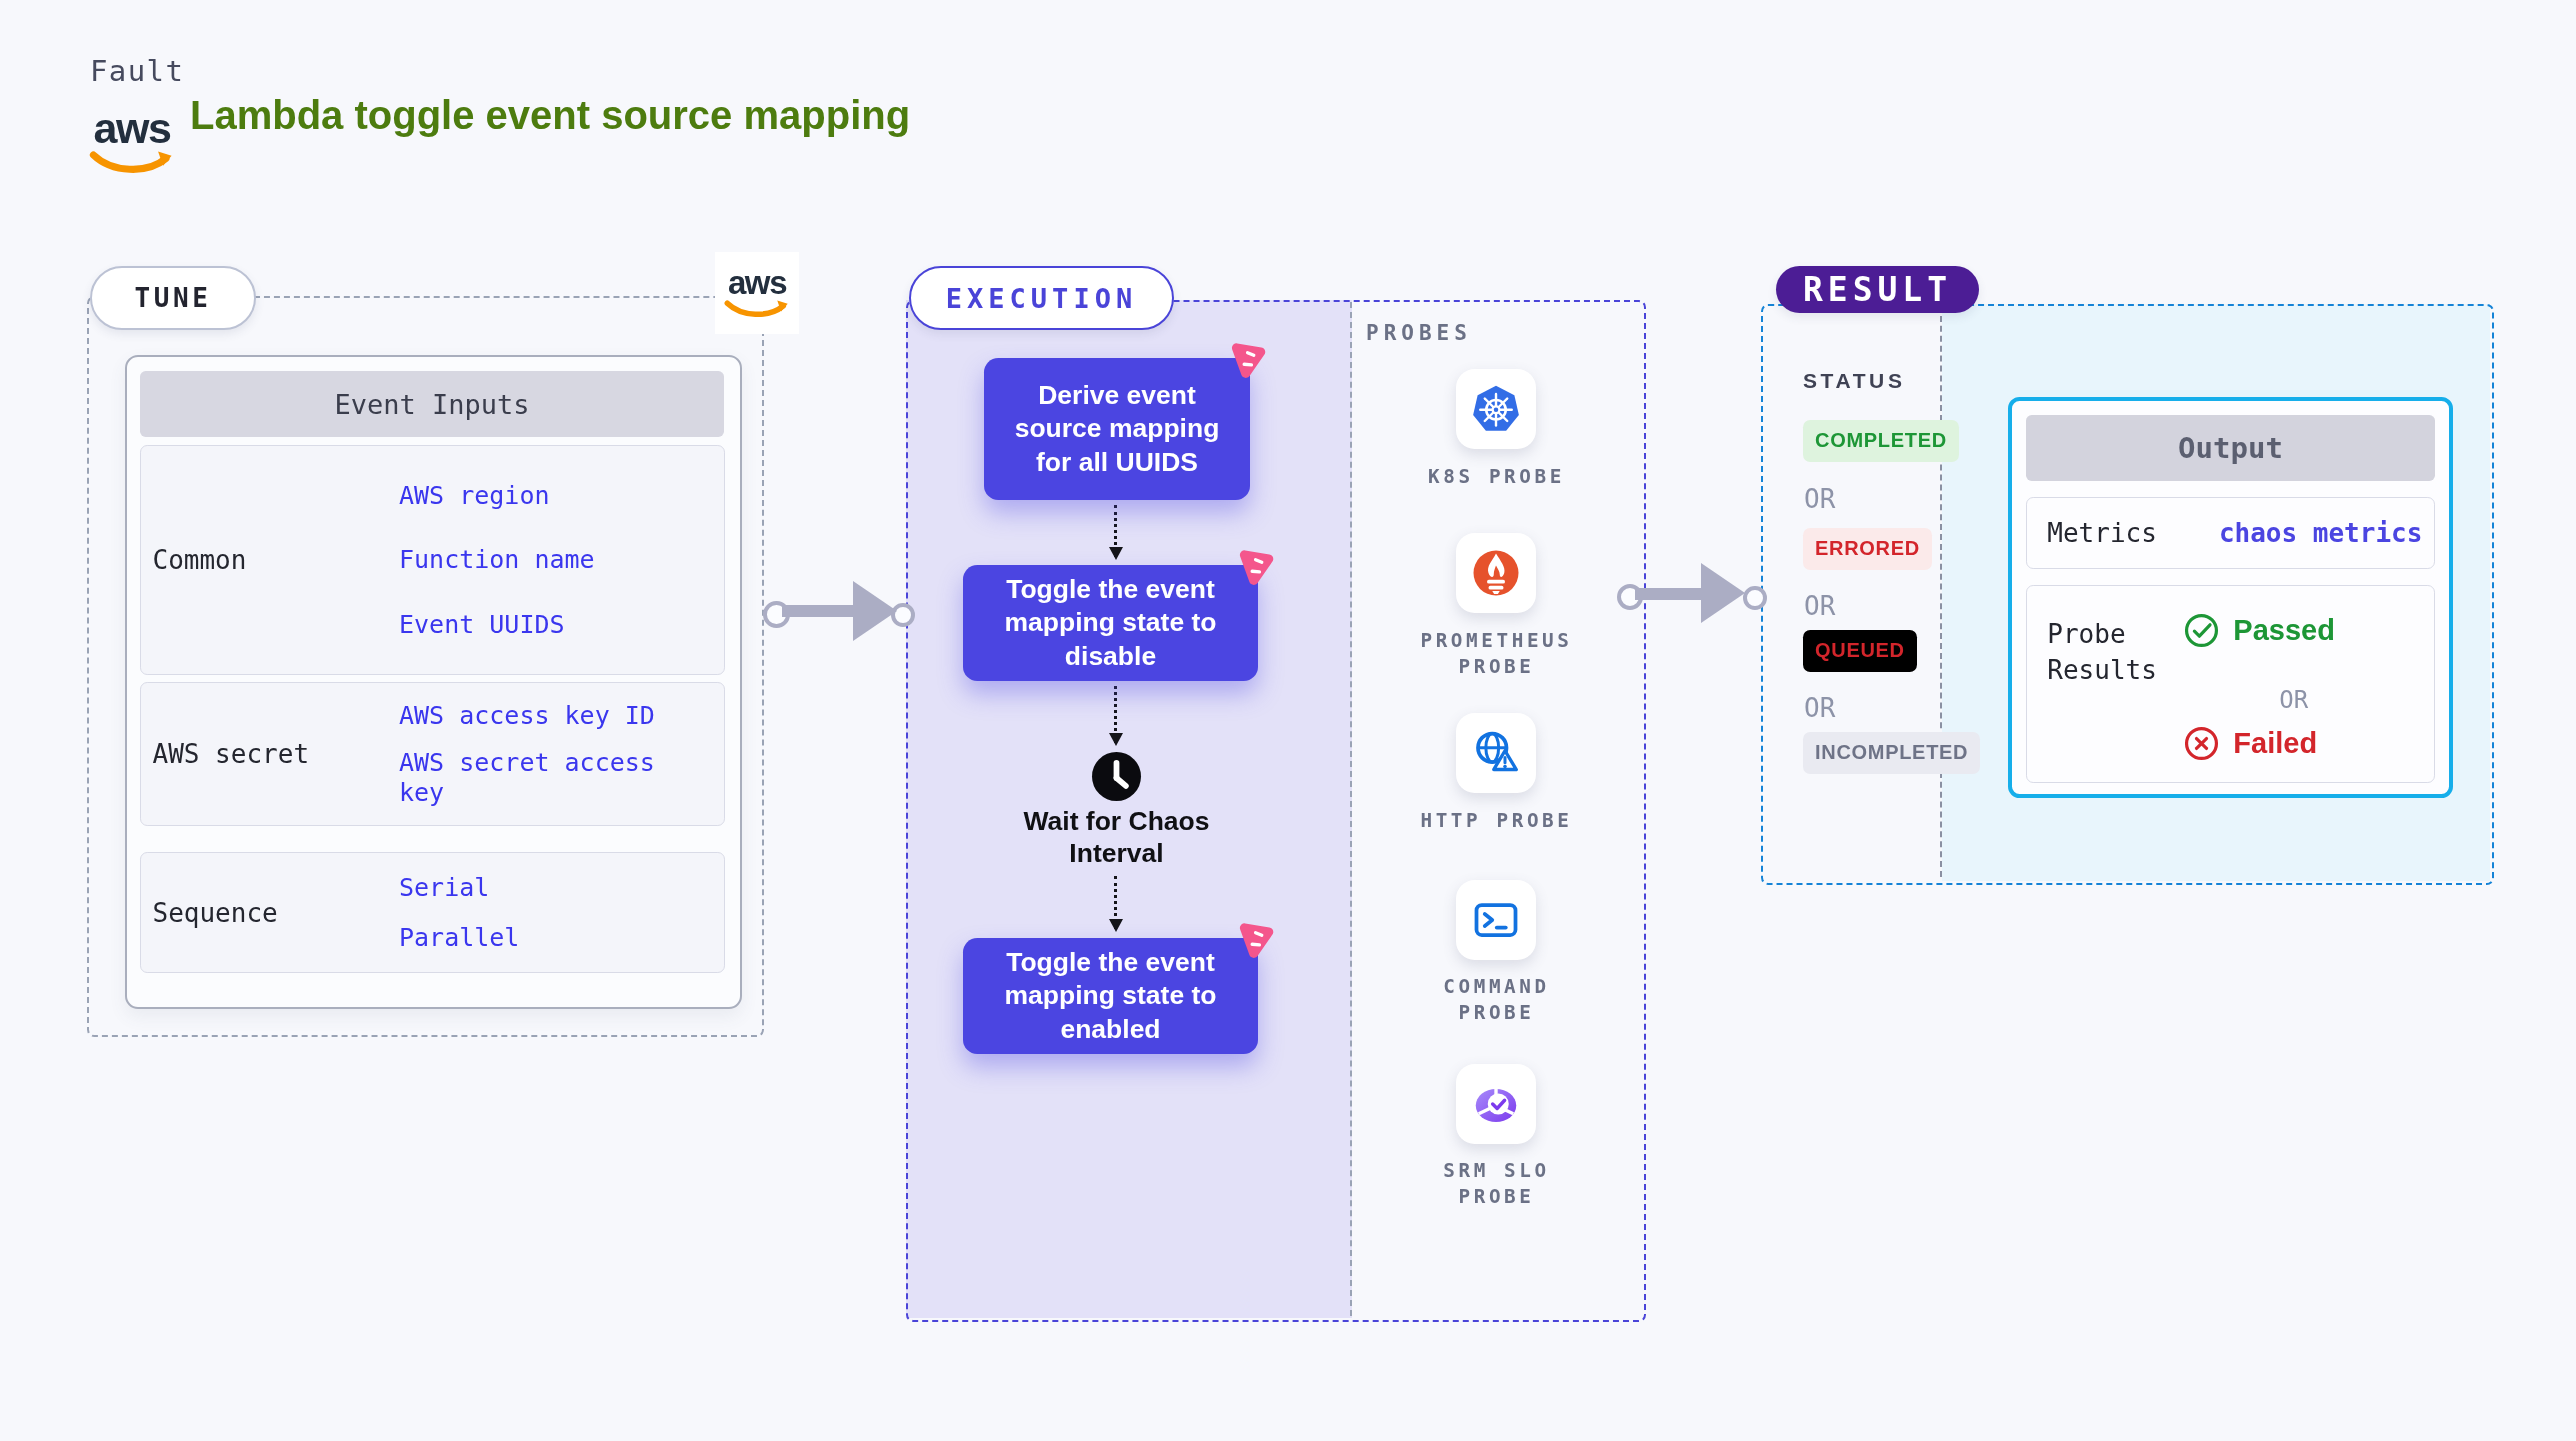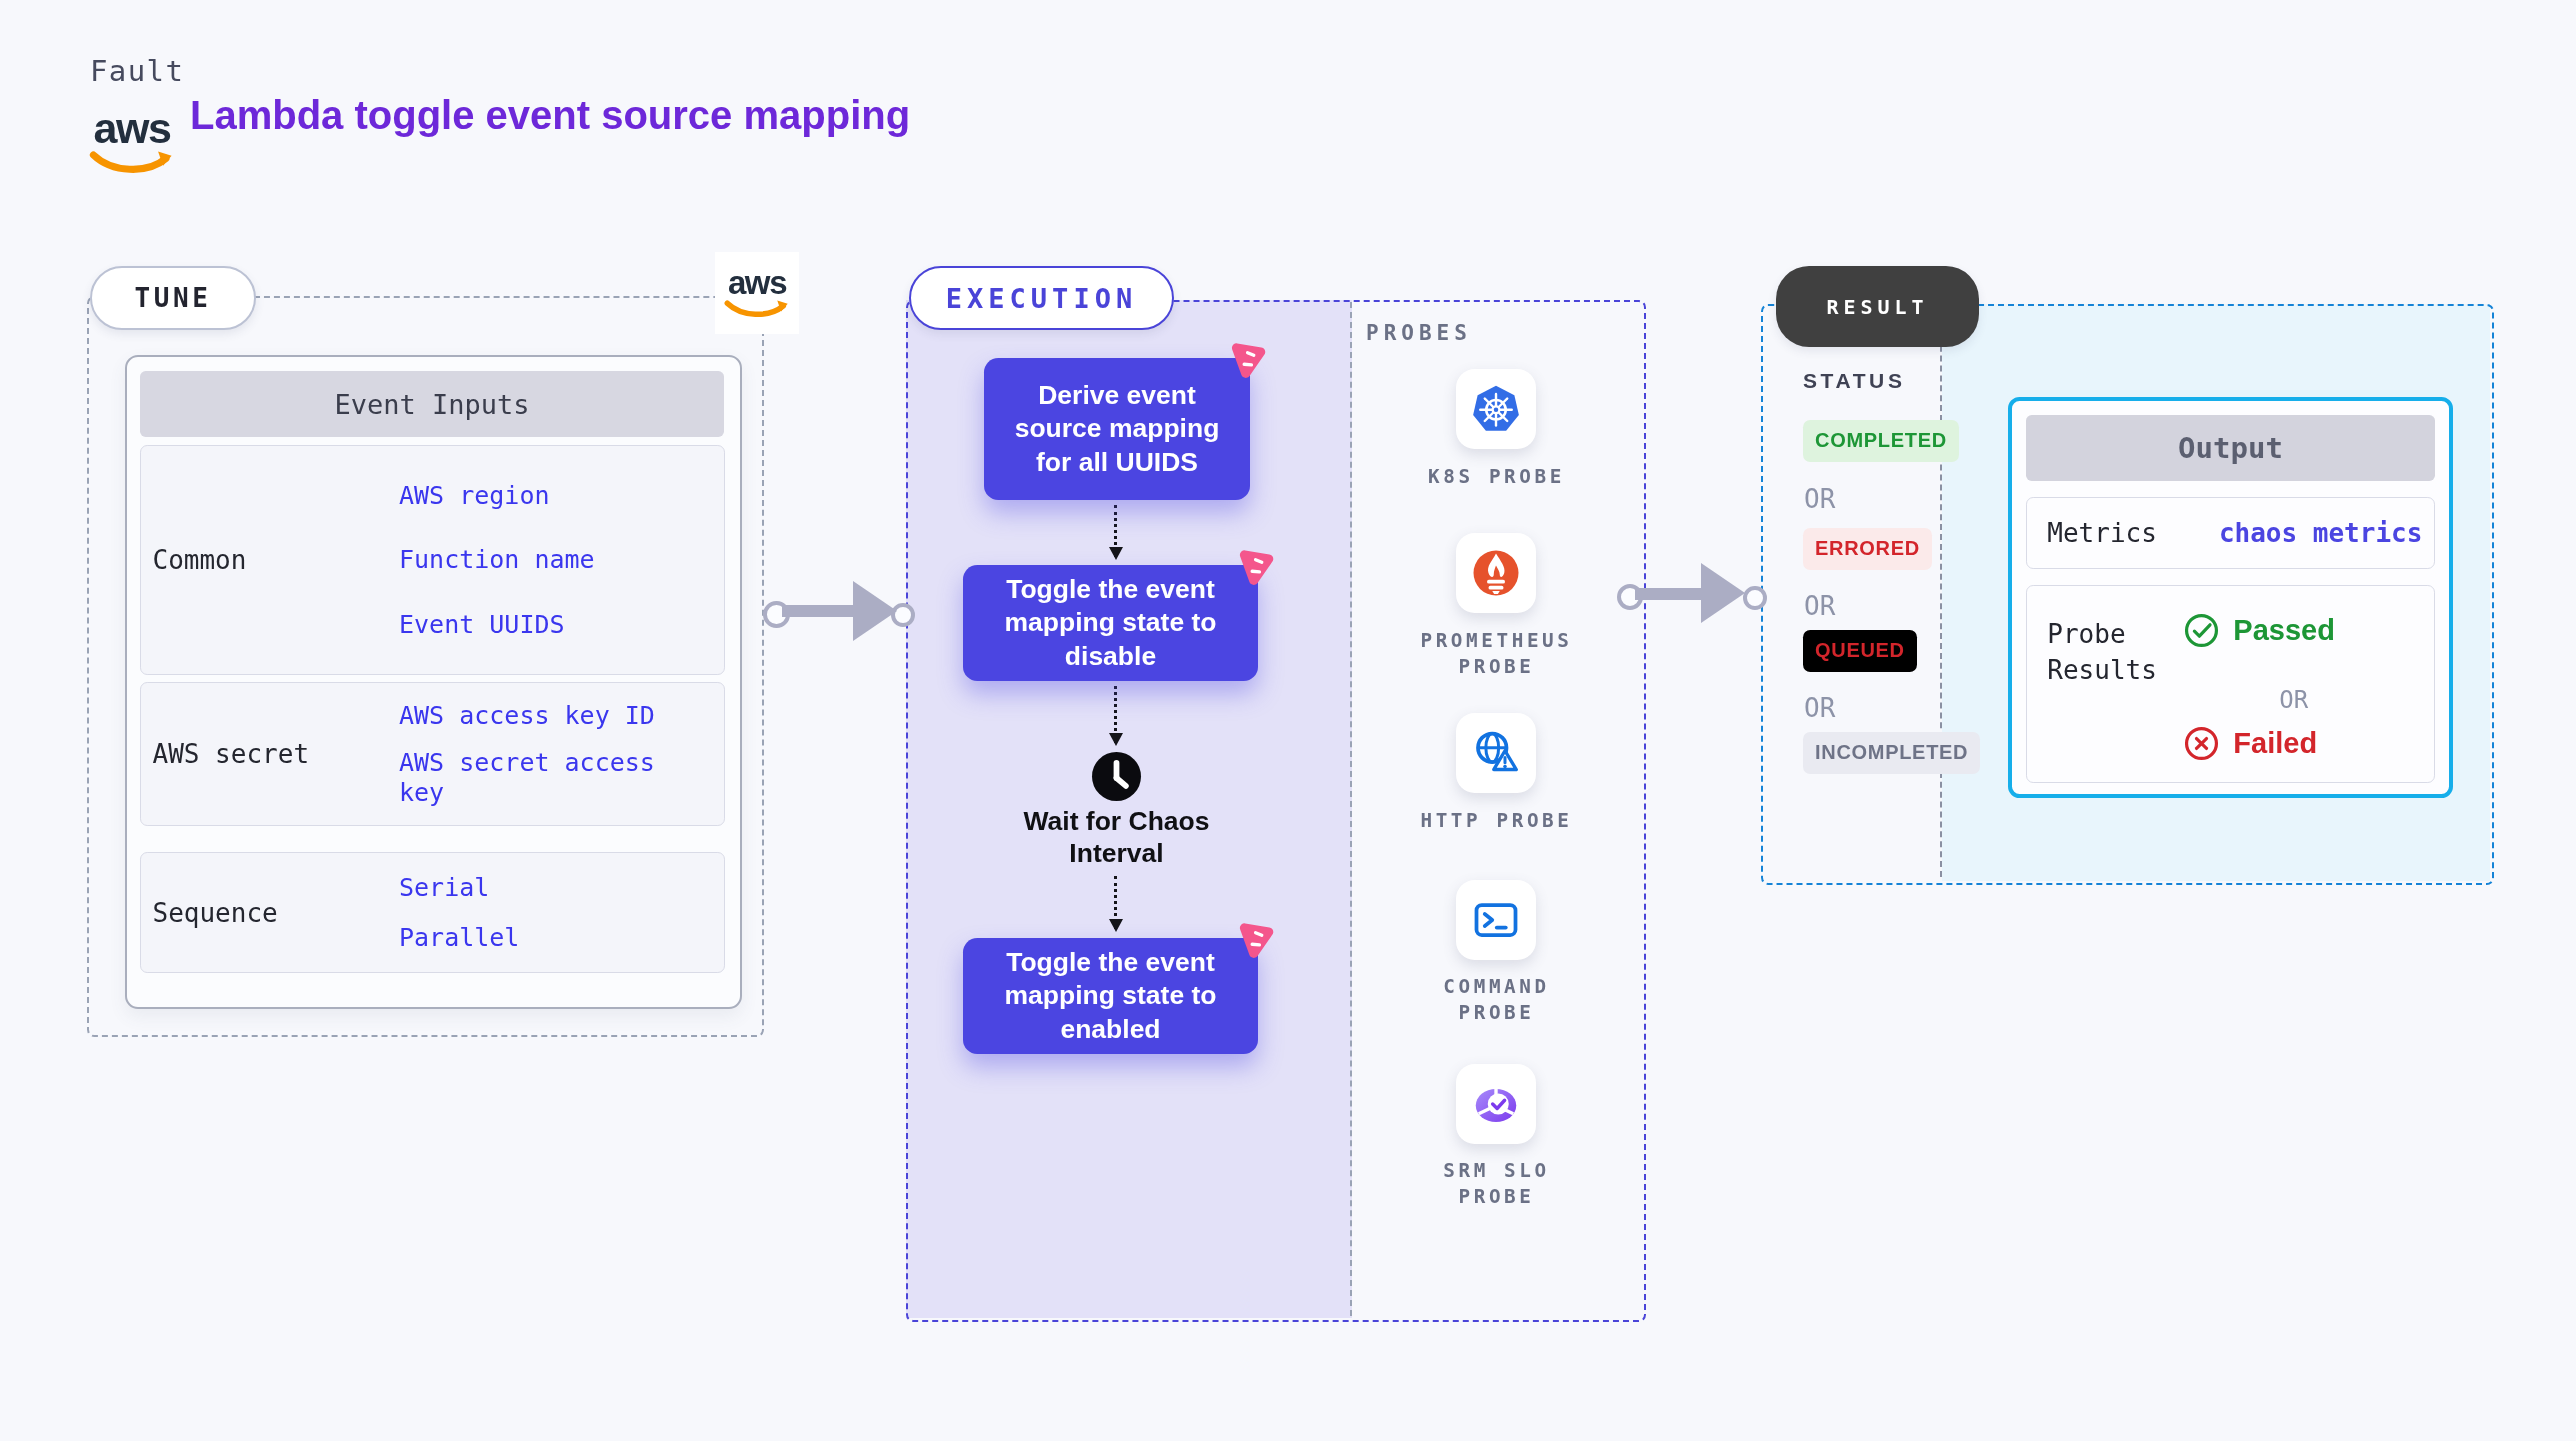--- a/index.html
+++ b/index.html
@@ -4,21 +4,21 @@
 <style>
   html,body { margin:0; padding:0; background:#f7f8fc; }
   #stage { position:relative; width:2576px; height:1442px; background:#f7f8fc; overflow:hidden;
            font-family:"Liberation Sans","DejaVu Sans",sans-serif; }
   .abs  { position:absolute; }
   .mono { font-family:"DejaVu Sans Mono","Liberation Mono",monospace; }
   .sans { font-family:"Liberation Sans","DejaVu Sans",sans-serif; }
 
   
   .eyebrow { left:90px; top:54px; font-size:29px; color:#464a5e; letter-spacing:1.4px; }
-  .page-title { left:190px; top:93px; font-size:40px; font-weight:800; color:#6d28d9; margin:0; }
+  .page-title { left:190px; top:93px; font-size:40px; font-weight:800; color:#4d7c0f; margin:0; }
   .aws-logo { display:flex; flex-direction:column; align-items:center; line-height:1; }
   .header-aws { left:86px; top:107px; width:92px; }
   .aws-word { font-weight:bold; color:#232f3e; font-size:43px; letter-spacing:-1.4px; }
   .aws-tile { left:715px; top:252px; width:84px; height:82px; background:#ffffff; z-index:6;
               display:flex; align-items:center; justify-content:center; }
   .aws-tile .aws-word { font-size:33px; }
 
   
   .dash-box { border:2.1px dashed #9aa3b5; border-radius:7.2px; }
   .tune-box { left:87px; top:296px; width:673px; height:737px; z-index:2; }
@@ -77,22 +77,22 @@
                 display:flex; align-items:center; justify-content:center;
                 box-shadow:0 5.7px 14.3px rgba(80,90,120,0.16); }
   .probe-label { left:1399px; width:195px; text-align:center; font-size:19.3px; font-weight:bold;
                  color:#6b7186; letter-spacing:3.6px; line-height:26px; z-index:4; }
 
   
   .res-bg { left:1942px; top:304px; width:548px; height:577px; background:#e8f5fc; z-index:1; }
   .res-border { left:1761px; top:304px; width:729px; height:577px; border:2.9px dashed #1583d6;
                 border-radius:7.2px; z-index:2; }
   .res-divider { left:1940px; top:306px; height:571px; width:0; border-left:2.1px dashed #8a90a2; z-index:2; }
-  .result-pill { left:1776px; top:266px; width:203px; height:81px; background:#404040; color:#ffffff;
-                 font-size:20px; letter-spacing:5px; }
+  .result-pill { left:1776px; top:266px; width:203px; height:47px; background:#4c1d95; color:#ffffff;
+                 font-size:33px; letter-spacing:5px; }
   .status-title { left:1803px; top:369px; font-size:21px; font-weight:bold; color:#3f4254;
                   letter-spacing:3.6px; z-index:4; }
   .status-badge { left:1803px; display:inline-block; font-size:20px; font-weight:bold;
                   padding:9.3px 12px; border-radius:7.2px; letter-spacing:0.7px; z-index:4; }
   .status-or { left:1804px; font-size:26px; color:#8d93a8; z-index:4; }
 
   .output-card { left:2008px; top:397px; width:445px; height:401px; background:#fdfdff;
                  border:4.3px solid #16aeea; border-radius:11.5px; box-sizing:border-box; padding:14.3px; z-index:4; }
   .out-header { height:66px; background:#d3d3dd; border-radius:5.7px; display:flex; align-items:center;
                 justify-content:center; font-size:29px; font-weight:bold; color:#5b5f70; }

